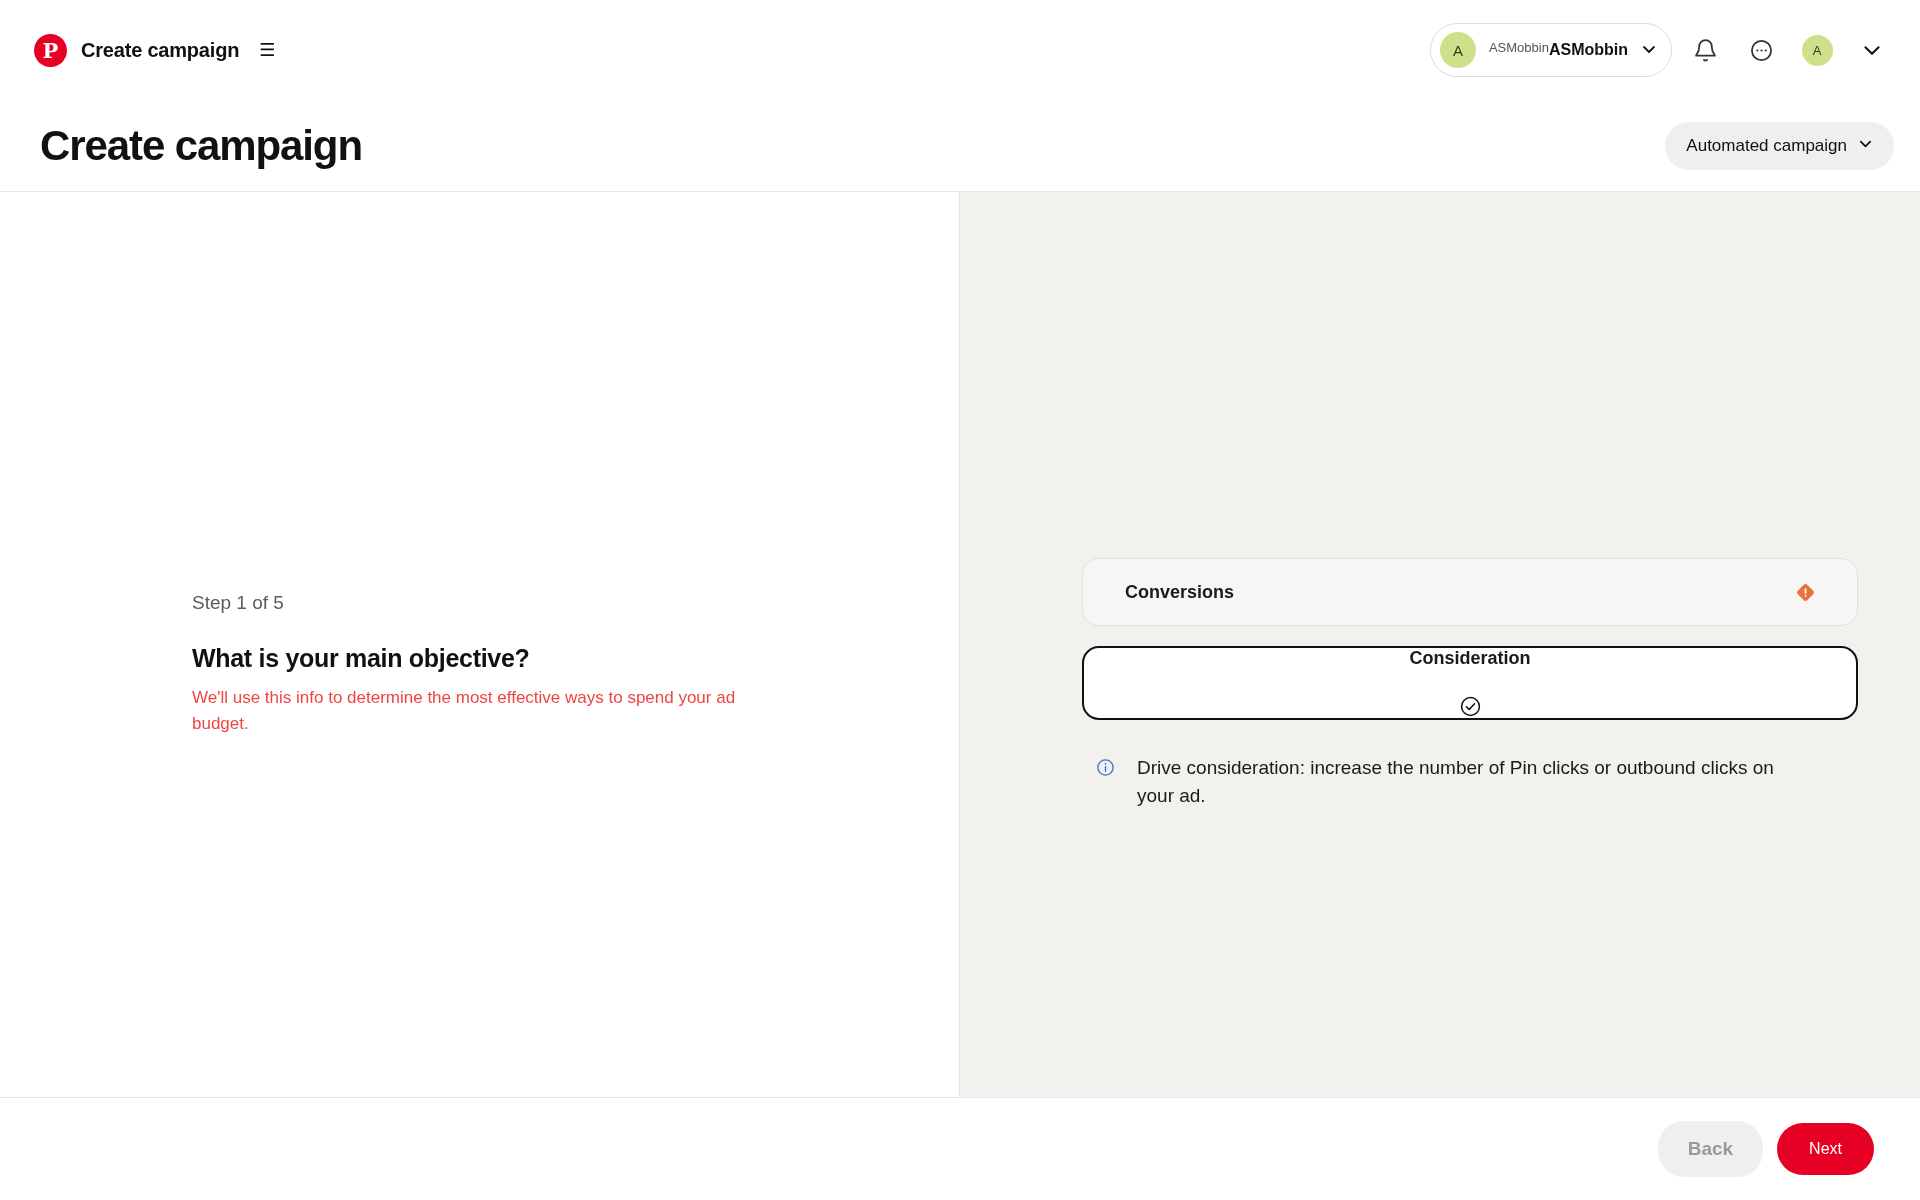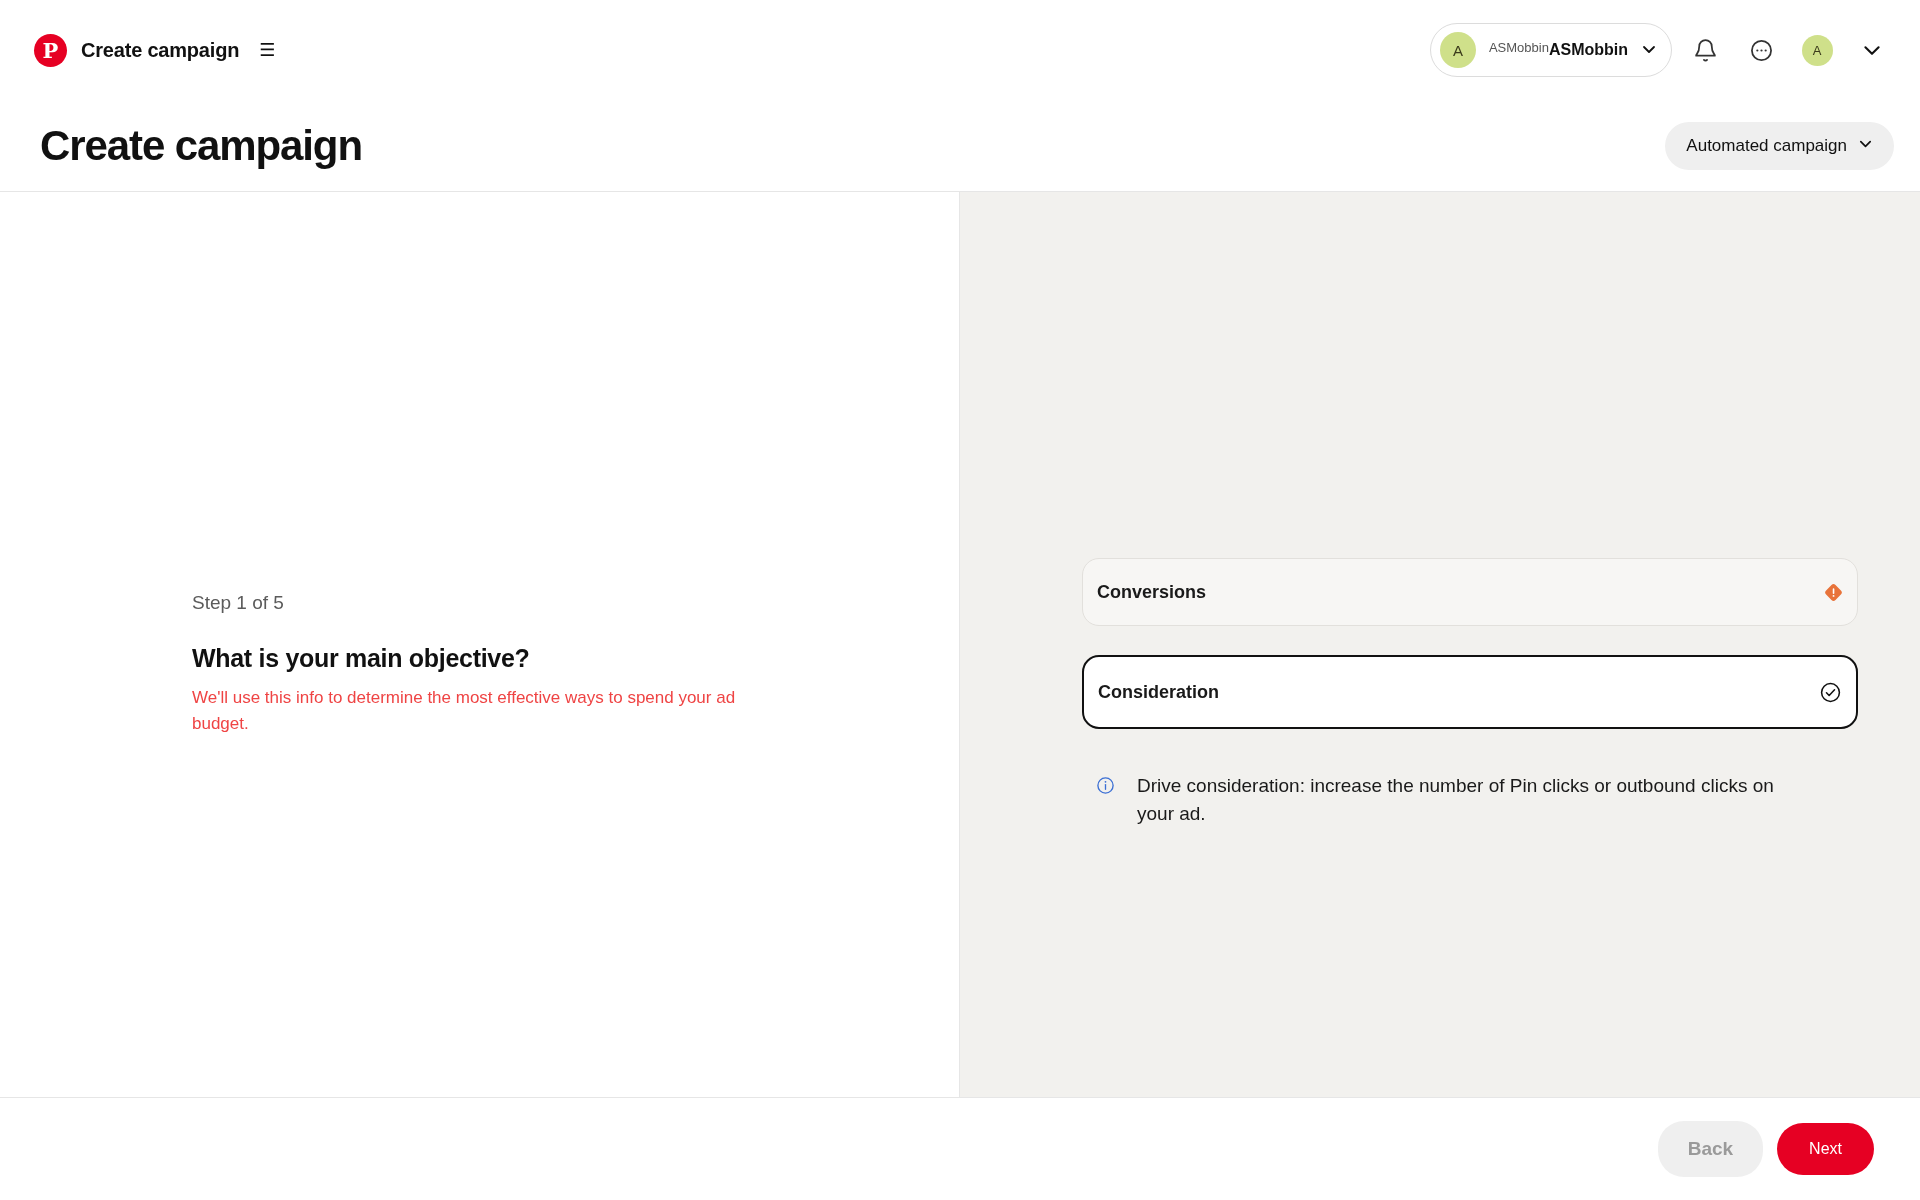--- a/index.html
+++ b/index.html
@@ -172,31 +172,32 @@
     background: #f2f1ee;
     padding: 366px 62px 0 122px;
   }
   .option-card {
     background: #f7f6f4;
     border: 1px solid #e2e0dc;
     border-radius: 17px;
     height: 68px;
     display: flex;
     align-items: center;
-    padding: 0 14px;
+    padding: 0 42px;
     font-size: 18px;
     font-weight: bold;
     color: #1a1a1a;
     cursor: pointer;
-    margin-bottom: 29px;
+    margin-bottom: 20px;
   }
   .option-card.selected {
     background: #ffffff;
     border: 2px solid #111111;
     height: 74px;
+    flex-direction: column;
   }
   .option-card .card-label { flex: 1; }
   .warn-icon {
     width: 19px; height: 19px;
     display: block;
   }
   .check-icon { width: 23px; height: 23px; display:block; }
 
   .hint-row {
     display: flex;

